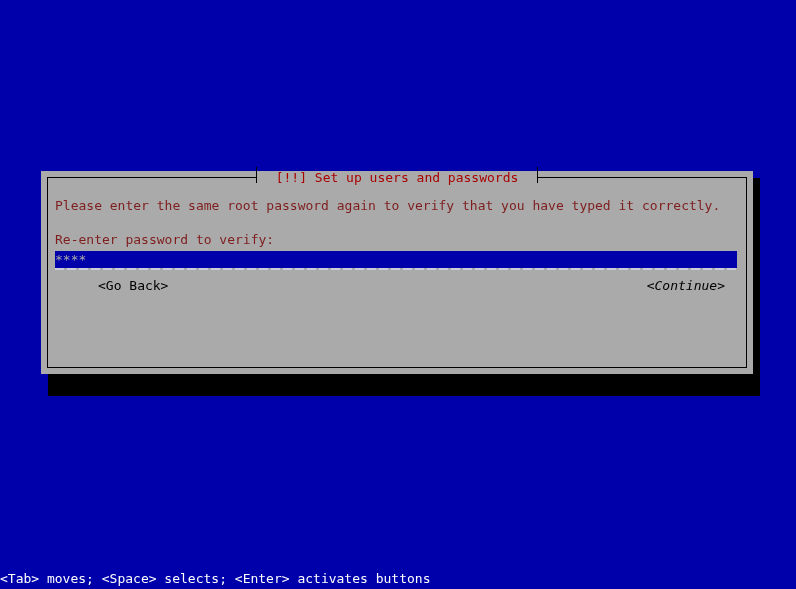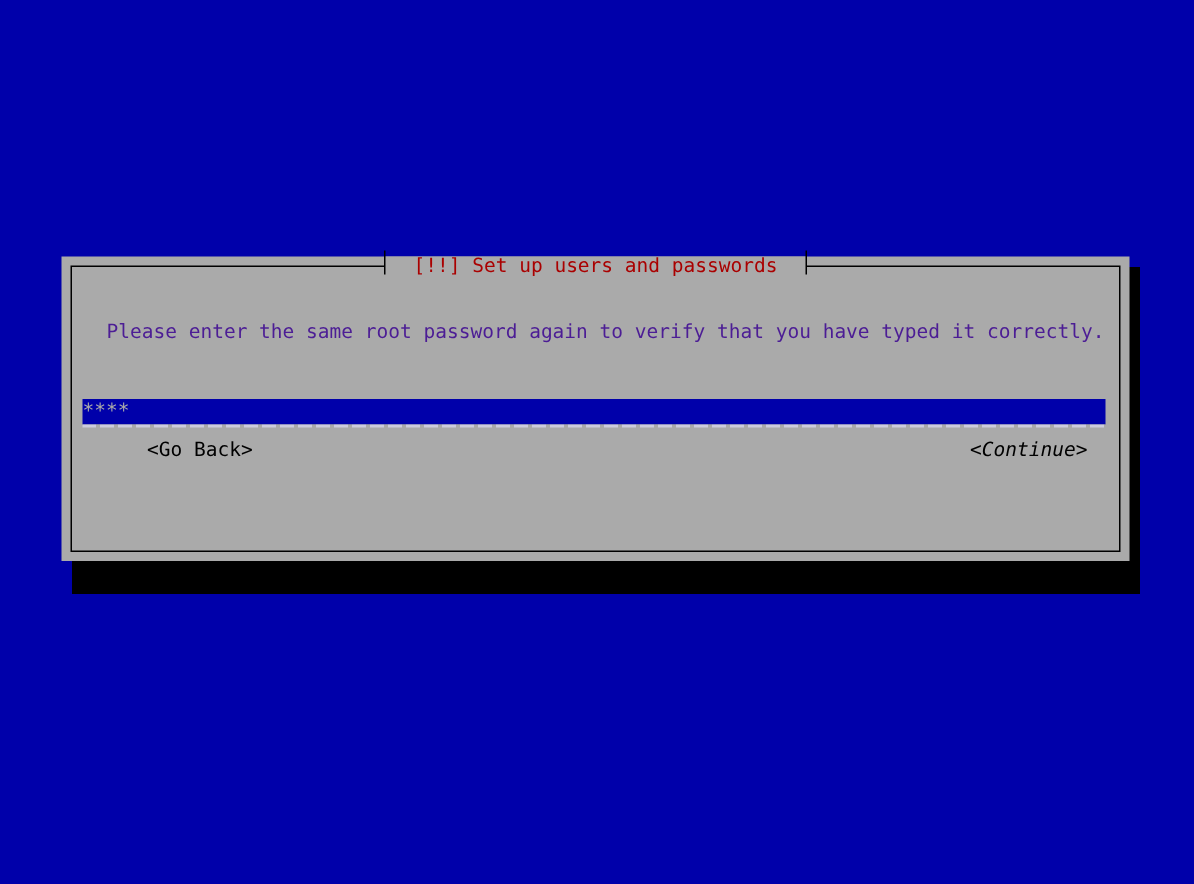--- a/index.html
+++ b/index.html
@@ -91,24 +91,24 @@
   #title-bar::after { right: 0; }
 
   
   #content {
     position: absolute;
     left: 14px;
     top: 26px;
     right: 14px;
   }
   .prompt-text {
-    color: #4c1d95;
-    white-space: pre;
-    font-size: 13px;
-    margin: 16px;
+    color: #7f1d1d;
+    white-space: pre;
+    font-size: 13px;
+    margin: 0;
     height: 17px;
     line-height: 17px;
   }
   .spacer-line { height: 17px; }
 
   
   #password-row {
     position: relative;
     height: 22px;
     margin-top: 3px;
@@ -203,29 +203,31 @@
     <div id="title-wrap">
       <span id="title-bar">[!!] Set up users and passwords</span>
     </div>
 
     <div id="content">
 
       <div class="prompt-text">Please enter the same root password again to verify that you have typed it correctly.</div>
 
       <div class="spacer-line"></div>
 
+      <div class="prompt-text">Re-enter password to verify:</div>
 
       <div id="password-row">
         <div id="password-field">****</div>
         <div id="password-underline"></div>
       </div>
 
 
       <div id="buttons-row">
         <span class="dlg-button" id="go-back-button">&lt;Go Back&gt;</span>
         <span class="dlg-button" id="continue-button">&lt;Continue&gt;</span>
       </div>
 
     </div>
   </div>
 
+  <div id="status-bar">&lt;Tab&gt; moves; &lt;Space&gt; selects; &lt;Enter&gt; activates buttons</div>
 
 </div>
 
 </body></html>

